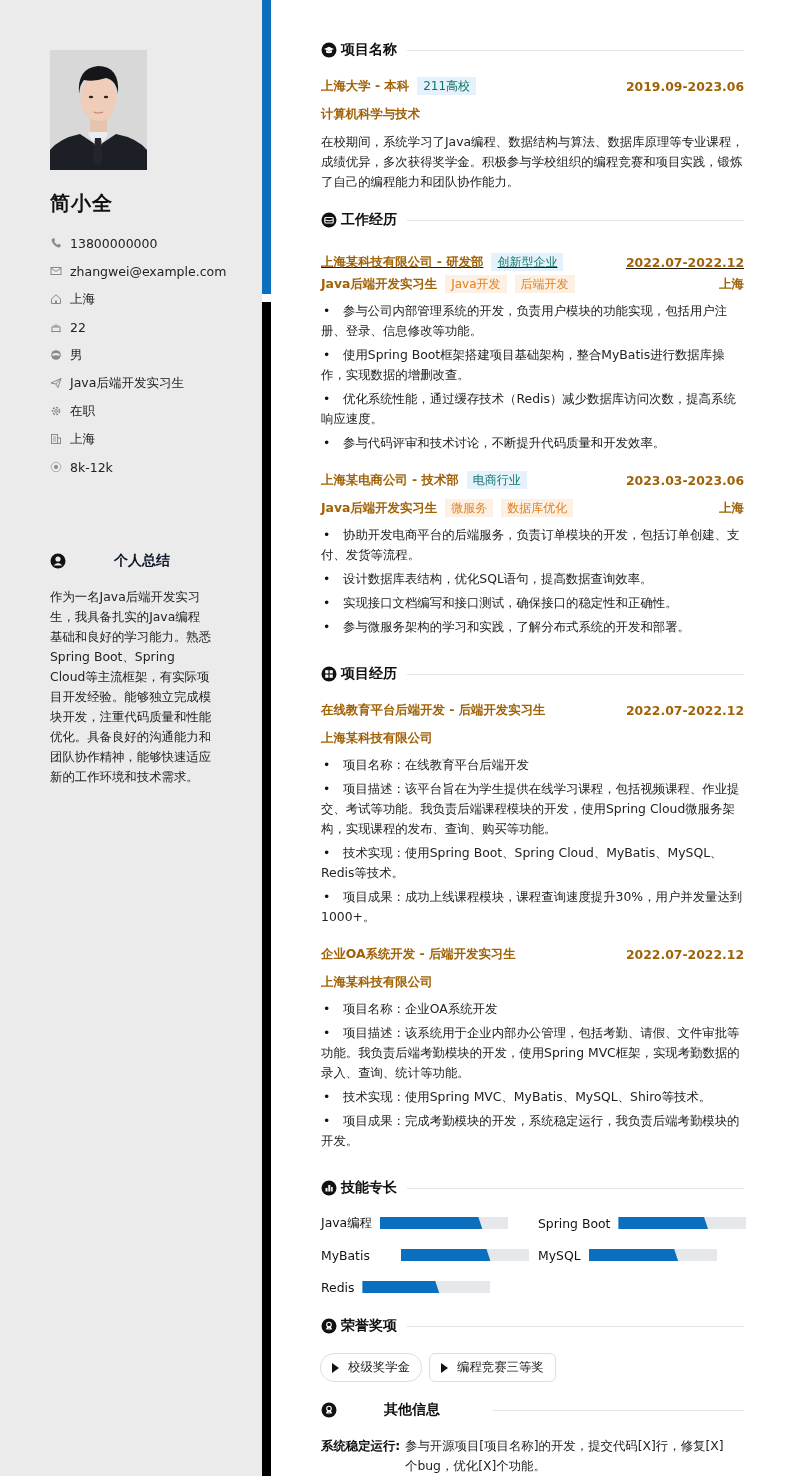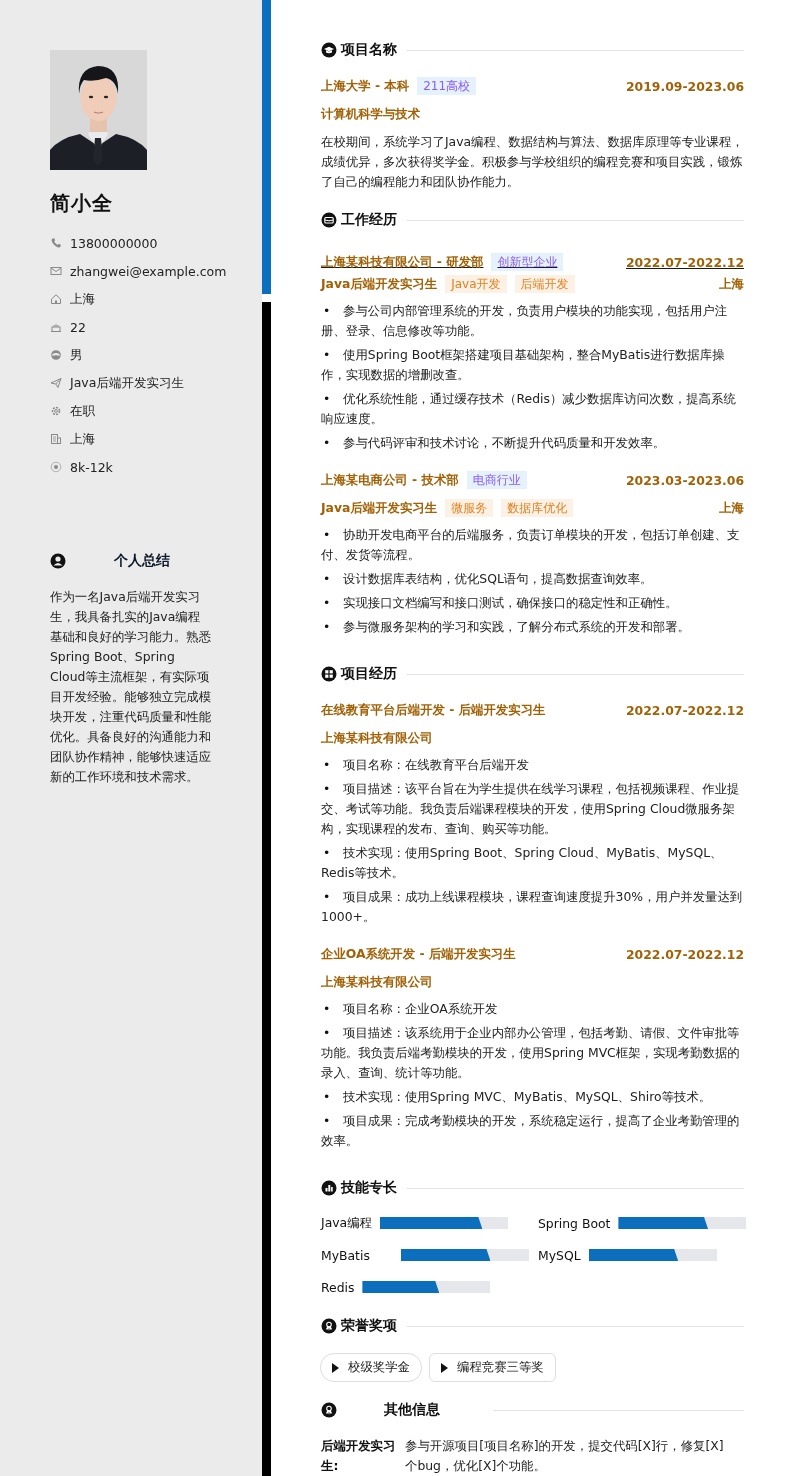--- a/index.html
+++ b/index.html
@@ -25,21 +25,21 @@
   .summary-text { position: absolute; left: 50px; top: 587px; width: 162px; font-size: 12.4px; line-height: 20px; color: #222; }
   .section-title { position: absolute; left: 321px; width: 423px; display: flex; align-items: center; height: 22px; }
   .section-title .sic { width: 16px; height: 16px; margin-right: 4px; flex: none; }
   .section-title .label { font-size: 14px; font-weight: bold; color: #111; white-space: nowrap; }
   .section-title .rule { flex: 1; height: 1px; background: #e4e4e4; margin-left: 10px; }
 
   .row { position: absolute; left: 321px; width: 423px; display: flex; align-items: center; height: 20px; font-size: 12.4px; }
   .row .strong { font-weight: bold; color: #a16207; }
   .row .spacer { flex: 1; }
   .tag { display: inline-block; font-size: 12px; padding: 1px 6px; margin-left: 8px; line-height: 16px; }
-  .tag.blue { background: #e5f1fb; color: #8b5cf6; }
+  .tag.blue { background: #e5f1fb; color: #0f766e; }
   .tag.orange { background: #fdf0e4; color: #e0821f; }
 
   .para { position: absolute; left: 321px; width: 425px; font-size: 12.4px; line-height: 20px; color: #222; }
 
   .bullets { position: absolute; left: 321px; width: 425px; list-style: none; }
   .bullets li { font-size: 12.4px; line-height: 20px; color: #222; margin-bottom: 4px; }
   .bullets li::before { content: "•"; display: inline-block; width: 20px; padding-left: 2px; color: #111; }
 
   .skill { position: absolute; display: flex; align-items: center; height: 16px; font-size: 12.4px; color: #111; }
   .skill .track { position: relative; height: 12px; background: #e5e7eb; margin-left: 8px; }
@@ -272,21 +272,21 @@
   <span class="spacer"></span>
   <span class="strong">2022.07-2022.12</span>
 </div>
 <div class="row" style="top:972px;">
   <span class="strong">上海某科技有限公司</span>
 </div>
 <ul class="bullets" style="top:999px;">
   <li>项目名称：企业OA系统开发</li>
   <li>项目描述：该系统用于企业内部办公管理，包括考勤、请假、文件审批等功能。我负责后端考勤模块的开发，使用Spring MVC框架，实现考勤数据的录入、查询、统计等功能。</li>
   <li>技术实现：使用Spring MVC、MyBatis、MySQL、Shiro等技术。</li>
-  <li>项目成果：完成考勤模块的开发，系统稳定运行，提高了企业考勤管理的效率。</li>
+  <li>项目成果：完成考勤模块的开发，系统稳定运行，我负责后端考勤模块的开发。</li>
 </ul>
 
 <div class="section-title" style="top:1177px;">
   <svg class="sic" viewBox="0 0 16 16">
       <circle cx="8" cy="8" r="7.5" fill="#111"></circle>
       <rect x="4.5" y="8" width="2" height="3.5" fill="#fff"></rect>
       <rect x="7.3" y="5" width="2" height="6.5" fill="#fff"></rect>
       <rect x="10.1" y="7" width="1.6" height="4.5" fill="#fff"></rect>
     </svg>
   <span class="label">技能专长</span>
@@ -345,15 +345,15 @@
 <div class="section-title" style="top:1399px;gap:43px;">
   <svg class="sic" viewBox="0 0 16 16">
       <circle cx="8" cy="8" r="7.5" fill="#111"></circle>
       <circle cx="8" cy="6.6" r="2.3" fill="none" stroke="#fff" stroke-width="1.1"></circle>
       <path d="M6.3 8.4 L4.8 11.6 L6.5 11.2 L7.2 12.5 L8 9.3 L8.8 12.5 L9.5 11.2 L11.2 11.6 L9.7 8.4" fill="#fff"></path>
     </svg>
   <span class="label">其他信息</span>
   <span class="rule"></span>
 </div>
 <div class="other-row">
-  <span class="k">后端开发实习生:</span>
+  <span class="k">系统稳定运行:</span>
   <span class="v">参与开源项目[项目名称]的开发，提交代码[X]行，修复[X]个bug，优化[X]个功能。</span>
 </div>
 
 </body></html>

